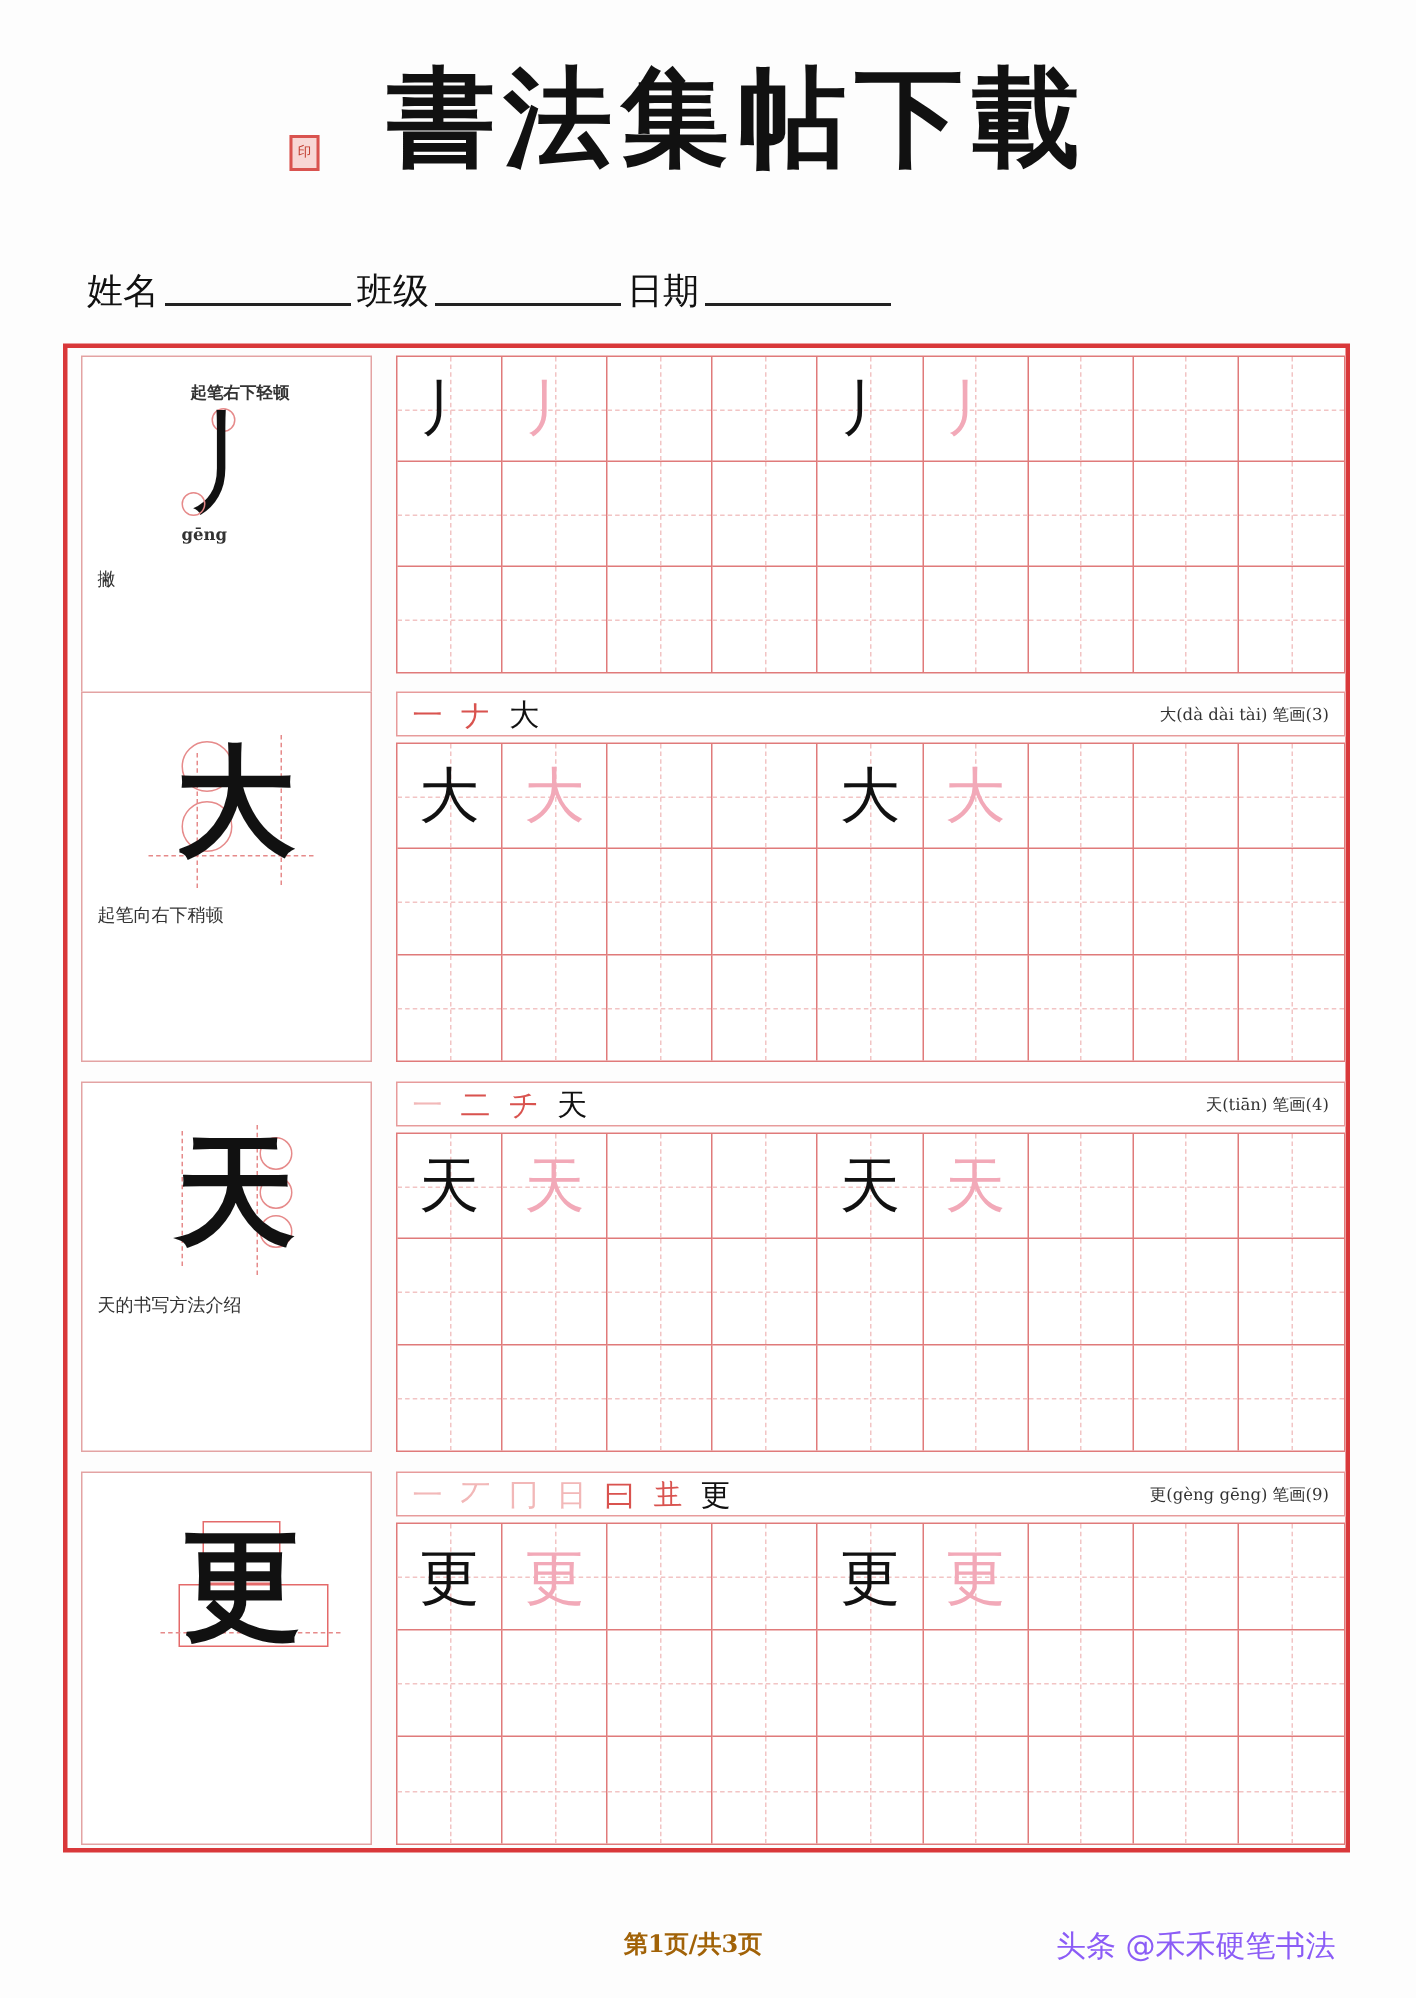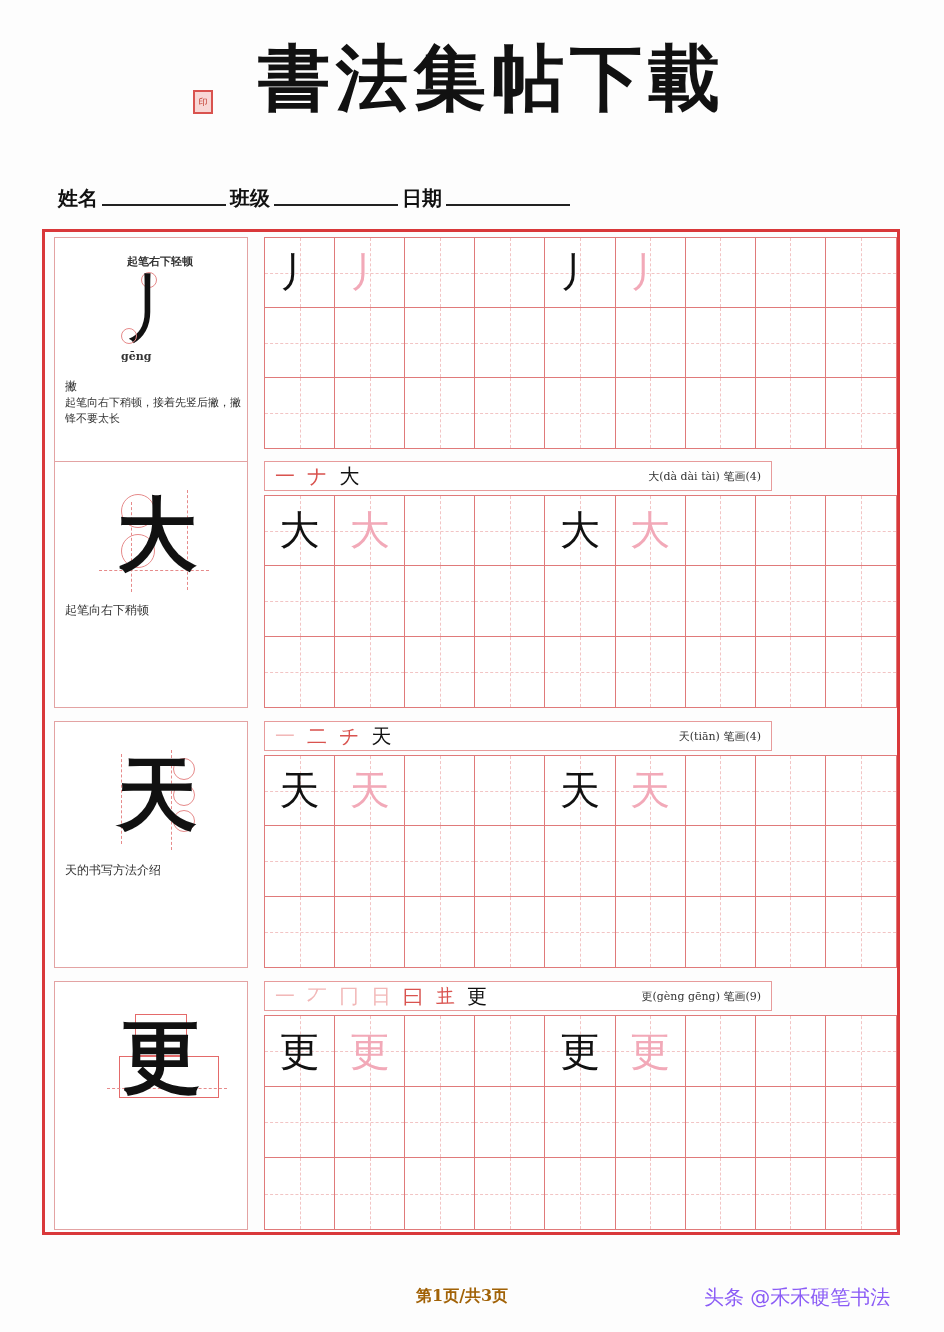--- a/index.html
+++ b/index.html
@@ -1,26 +1,26 @@
 <!DOCTYPE html>
 <html><head>
 <meta charset="utf-8">
 <style>
   html,body{margin:0;padding:0;background:#fdfdfd;}
   body{width:944px;height:1332px;position:relative;overflow:hidden;font-family:"DejaVu Serif",serif;color:#111;}
   .title{position:absolute;left:210px;top:28px;font-family:"DejaVu Serif",serif;font-size:72px;font-weight:bold;letter-spacing:6px;color:#111;line-height:100px;margin-left:48px;}
   .seal{position:absolute;left:193px;top:90px;width:20px;height:24px;border:2px solid #d9534f;background:#f8d7d5;color:#c0392b;font-size:9px;text-align:center;line-height:20px;box-sizing:border-box;}
-  .info{position:absolute;left:58px;top:172px;width:760px;height:40px;display:flex;align-items:flex-end;font-size:20px;font-weight:bold;}
+  .info{position:absolute;left:58px;top:172px;width:760px;height:40px;display:flex;align-items:center;font-size:24px;}
   .info .f{display:flex;align-items:flex-end;}
   .info .line{display:inline-block;width:124px;border-bottom:2px solid #222;height:28px;margin:0 4px 6px 4px;}
   .frame{position:absolute;left:42px;top:229px;width:858px;height:1006px;border:3px solid #d9383a;box-sizing:border-box;}
   .section{position:absolute;left:0;width:858px;}
   .left{position:absolute;left:9px;width:194px;border:1.5px solid #e3a3a3;box-sizing:border-box;background:#fff;}
   .right{position:absolute;left:219px;width:633px;box-sizing:border-box;}
-  .hdr{position:absolute;left:0;top:0;width:508px;height:30px;border:1.5px solid #e79b9b;box-sizing:border-box;background:#fff;display:flex;align-items:center;justify-content:space-between;padding:0 10px;}
+  .hdr{position:absolute;left:0;top:0;width:633px;height:30px;border:1.5px solid #e79b9b;box-sizing:border-box;background:#fff;display:flex;align-items:center;justify-content:space-between;padding:0 10px;}
   .hdr .strokes{font-size:20px;letter-spacing:8px;}
   .hdr .strokes span{margin-right:4px;}
   .hdr .meta{font-size:11px;color:#333;}
   .grid{position:absolute;left:0;width:633px;display:grid;grid-template-columns:repeat(9,1fr);grid-template-rows:repeat(3,70px);border:1.5px solid #e07a7a;box-sizing:border-box;background:#fff;}
   .cell{position:relative;border-right:1.5px solid #e07a7a;border-bottom:1.5px solid #e07a7a;box-sizing:border-box;display:flex;align-items:center;justify-content:center;font-size:40px;}
   .cell:nth-child(9n){border-right:none;}
   .cell.lastrow{border-bottom:none;}
   .cell::before{content:"";position:absolute;left:50%;top:0;bottom:0;border-left:1px dashed #f2c4c4;}
   .cell::after{content:"";position:absolute;top:50%;left:0;right:0;border-top:1px dashed #f2c4c4;}
   .cell .ch{position:relative;z-index:1;font-family:"DejaVu Serif",serif;}
@@ -60,21 +60,20 @@
 <div class="frame">
 
   <div class="section" style="top:5px;height:215px;">
     <div class="left" style="top:0;height:265px;">
       <div class="demo-label" style="left:72px;top:16px;">起笔右下轻顿</div>
       <div class="circle" style="left:86px;top:34px;width:16px;height:16px;"></div>
       <div class="demo-char" style="left:68px;top:22px;font-size:74px;font-weight:normal;">丿</div>
       <div class="circle" style="left:66px;top:90px;width:16px;height:16px;"></div>
       <div class="demo-label" style="left:66px;top:112px;">gēng</div>
       <div class="demo-note" style="top:140px;">撇</div>
-      <div class="demo-note" style="top:157px;width:180px;font-size:11px;">起笔向右下稍顿，接着先竖后撇，撇锋不要太长</div>
     </div>
     <div class="right" style="top:0;height:212px;">
       <div class="grid" style="top:0;height:212px;grid-template-rows:repeat(3,1fr);">
           <div class="cell">
             <span class="ch model">丿</span>
           </div>
           <div class="cell">
             <span class="ch trace">丿</span>
           </div>
           <div class="cell"></div>
@@ -116,21 +115,21 @@
       <div class="circle" style="left:66px;top:72px;width:34px;height:34px;"></div>
       <div class="dash-v" style="left:76px;top:40px;height:90px;"></div>
       <div class="dash-v" style="left:132px;top:28px;height:100px;"></div>
       <div class="dash-h" style="left:44px;top:108px;width:110px;"></div>
       <div class="demo-char" style="left:62px;top:20px;">大</div>
       <div class="demo-note" style="top:140px;">起笔向右下稍顿</div>
     </div>
     <div class="right" style="top:0;height:247px;">
       <div class="hdr">
         <div class="strokes"><span style="color: rgb(217, 83, 79);">一</span><span style="color: rgb(217, 83, 79);">ナ</span><span style="color: rgb(17, 17, 17);">大</span></div>
-        <div class="meta">大(dà dài tài) 笔画(4)</div>
+        <div class="meta">大(dà dài tài) 笔画(3)</div>
       </div>
       <div class="grid" style="top:34px;height:213px;grid-template-rows:repeat(3,1fr);">
           <div class="cell">
             <span class="ch model">大</span>
           </div>
           <div class="cell">
             <span class="ch trace">大</span>
           </div>
           <div class="cell"></div>
           <div class="cell"></div>

